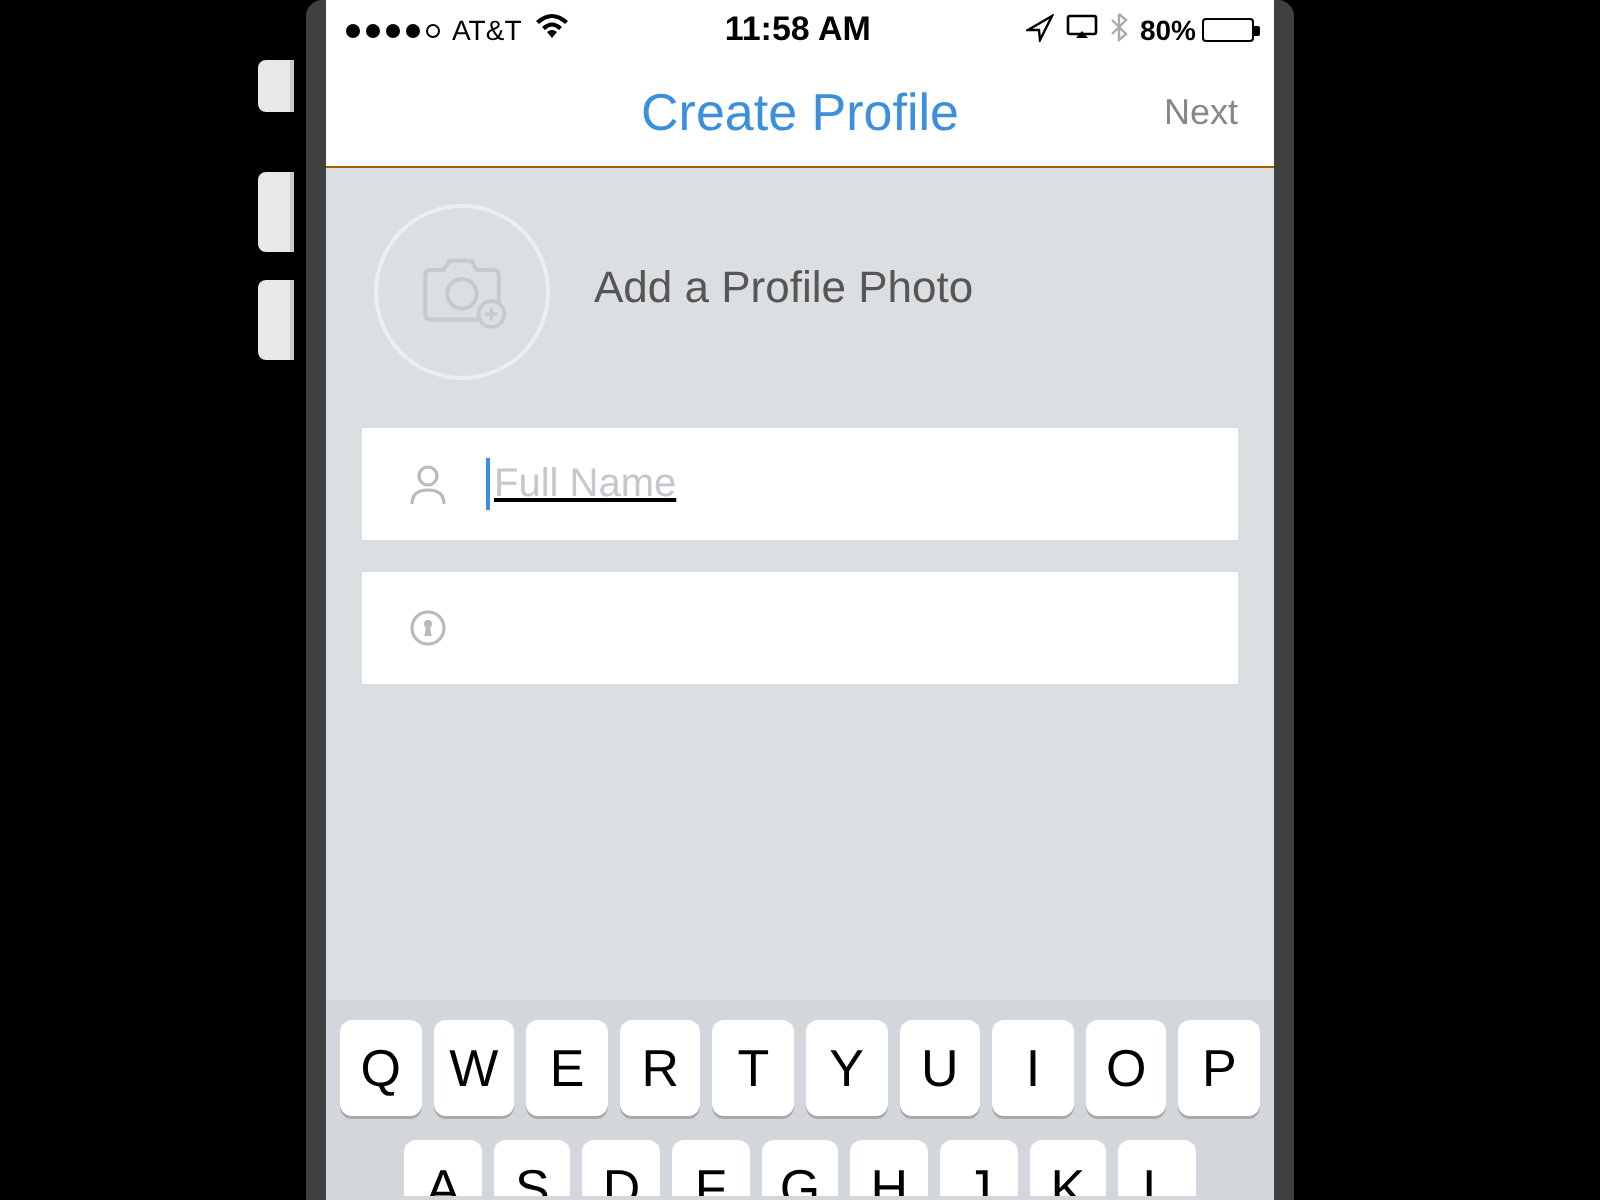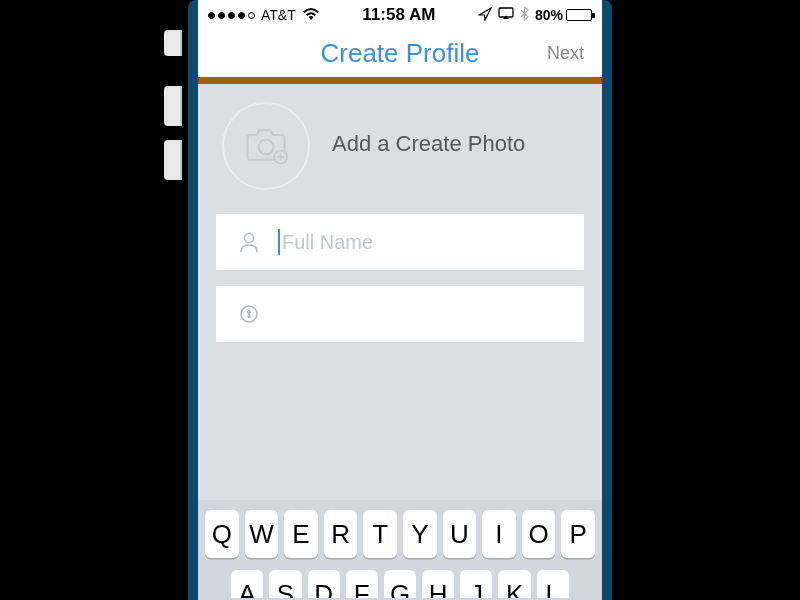--- a/index.html
+++ b/index.html
@@ -1,38 +1,38 @@
 <!DOCTYPE html>
 <html><head>
   <meta charset="utf-8">
   <style>
     * { margin: 0; padding: 0; box-sizing: border-box; font-family: -apple-system, "Helvetica Neue", Helvetica, Arial, sans-serif; }
     body { width: 800px; height: 600px; background: #000; overflow: hidden; display: flex; justify-content: center; align-items: flex-start; }
-    .device-frame { position: relative; width: 424px; height: 600px; background: #0c4a6e; border-radius: 8px 8px 0 0; margin-top: 0; }
+    .device-frame { position: relative; width: 494px; height: 600px; background: #404040; border-radius: 8px 8px 0 0; margin-top: 0; }
     .side-buttons { position: absolute; left: -24px; top: 30px; }
     .side-btn { width: 18px; height: 40px; background: #e8e8e8; border-radius: 4px 0 0 4px; margin-bottom: 14px; border-right: 2px solid #c8c8c8; }
     .side-btn.short { height: 26px; margin-bottom: 30px; }
     .screen { position: absolute; left: 10px; right: 10px; top: 0; bottom: 0; background: #fff; display: flex; flex-direction: column; }
     
     .status-bar { height: 30px; display: flex; align-items: center; justify-content: space-between; padding: 0 10px; font-size: 14px; font-weight: 600; color: #000; }
     .status-left, .status-right { display: flex; align-items: center; gap: 6px; }
     .signal-dots { display: flex; gap: 3px; }
     .dot { width: 7px; height: 7px; border-radius: 50%; border: 1px solid #000; }
     .dot.fill { background: #000; }
     .carrier { font-size: 14px; font-weight: 500; }
     .wifi-icon { font-size: 16px; line-height: 1; }
     .status-time { font-size: 17px; font-weight: 600; }
     .nav-arrow { font-size: 14px; }
     .bt { color: #aaa; font-size: 14px; }
     .battery-wrap { display: flex; align-items: center; gap: 3px; }
     .battery { width: 26px; height: 12px; border: 1.5px solid #000; border-radius: 2px; position: relative; padding: 1px; }
     .battery::after { content: ""; position: absolute; right: -4px; top: 3px; width: 2.5px; height: 5px; background: #000; border-radius: 0 1px 1px 0; }
     .battery-fill { height: 100%; background: #000; border-radius: 1px; }
     
-    .nav-bar { height: 54px; display: flex; align-items: center; justify-content: center; border-bottom: 7px solid #a16207; position: relative; text-align: right; }
+    .nav-bar { height: 54px; display: flex; align-items: center; justify-content: center; border-bottom: 1px solid #a16207; position: relative; text-align: right; }
     .nav-title { color: #3b8fdd; font-size: 26px; font-weight: 300; }
     .nav-next { position: absolute; right: 18px; color: #878787; font-size: 18px; font-weight: 400; }
     
     .content { flex: 1; background: #dcdfe2; padding: 18px 18px 0 18px; }
     .photo-section { display: flex; align-items: center; gap: 22px; margin-bottom: 24px; padding-left: 6px; }
     .photo-circle { width: 88px; height: 88px; border-radius: 50%; border: 2px solid #eceef0; display: flex; align-items: center; justify-content: center; }
     .camera-svg { width: 46px; height: 40px; }
     .photo-text .photo-title { font-size: 22px; color: #565656; font-weight: 400; margin-bottom: 4px; }
     .photo-text .photo-sub { font-size: 16px; color: #9a9ea2; font-weight: 400; }
     .input-row { background: #fff; height: 56px; display: flex; align-items: center; padding: 0 22px; margin-bottom: 16px; border-radius: 1px; }
@@ -112,32 +112,32 @@
         <div class="photo-circle">
           <svg class="camera-svg" viewBox="0 0 50 42">
             <path d="M5 12 Q5 9 8 9 L15 9 L18 4 L30 4 L33 9 L42 9 Q45 9 45 12 L45 33 Q45 36 42 36 L8 36 Q5 36 5 33 Z" fill="none" stroke="#c7cacd" stroke-width="2.2"></path>
             <circle cx="25" cy="22" r="8" fill="none" stroke="#c7cacd" stroke-width="2.2"></circle>
             <circle cx="41" cy="33" r="7" fill="#dcdfe2" stroke="#c7cacd" stroke-width="2"></circle>
             <line x1="41" y1="29.5" x2="41" y2="36.5" stroke="#c7cacd" stroke-width="1.8"></line>
             <line x1="37.5" y1="33" x2="44.5" y2="33" stroke="#c7cacd" stroke-width="1.8"></line>
           </svg>
         </div>
         <div class="photo-text">
-          <div class="photo-title">Add a Create Photo</div>
+          <div class="photo-title">Add a Profile Photo</div>
         </div>
       </div>
 
       <div class="input-row">
         <span class="input-icon">
           <svg width="20" height="22" viewBox="0 0 20 22">
               <circle cx="10" cy="7" r="4.5" fill="none" stroke="#b7bbc0" stroke-width="1.6"></circle>
               <path d="M2 21 Q2 14 10 14 Q18 14 18 21" fill="none" stroke="#b7bbc0" stroke-width="1.6"></path>
             </svg>
         </span>
-        <div style="flex:1;display:flex;align-items:center;">
+        <div style="flex:1;display:flex;align-items:center;text-decoration:underline;">
           <span class="cursor"></span>
           <span class="placeholder-text">Full Name</span>
         </div>
       </div>
 
       <div class="input-row">
         <span class="input-icon">
           <svg width="20" height="20" viewBox="0 0 20 20">
               <circle cx="10" cy="10" r="8" fill="none" stroke="#b7bbc0" stroke-width="1.6"></circle>
               <circle cx="10" cy="8" r="2" fill="#b7bbc0"></circle>

